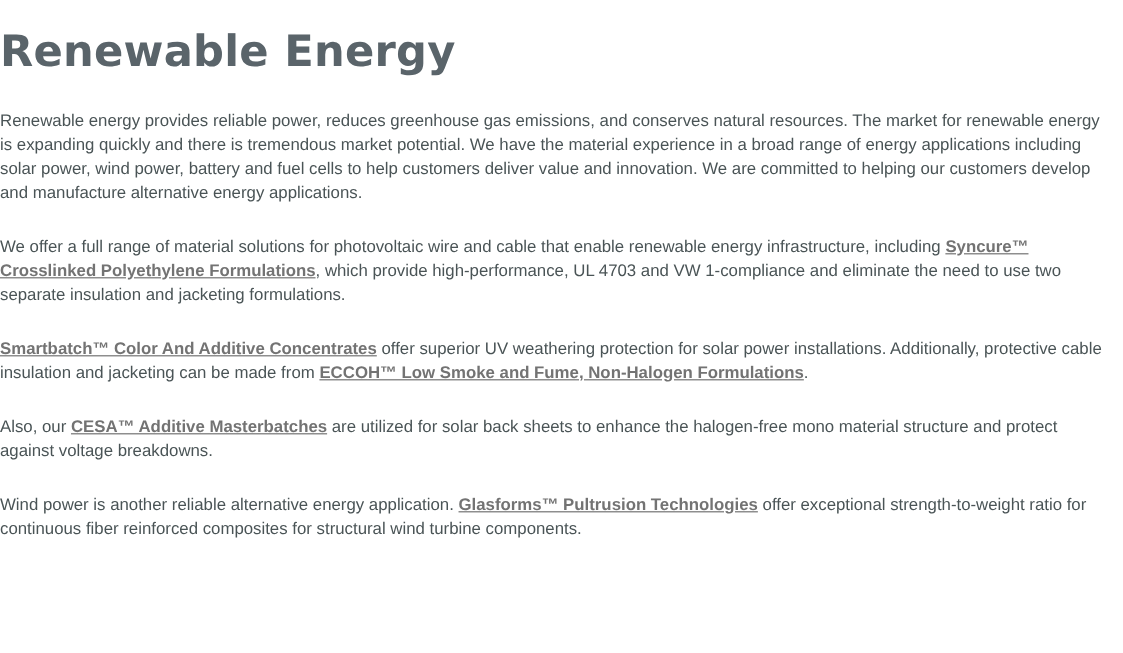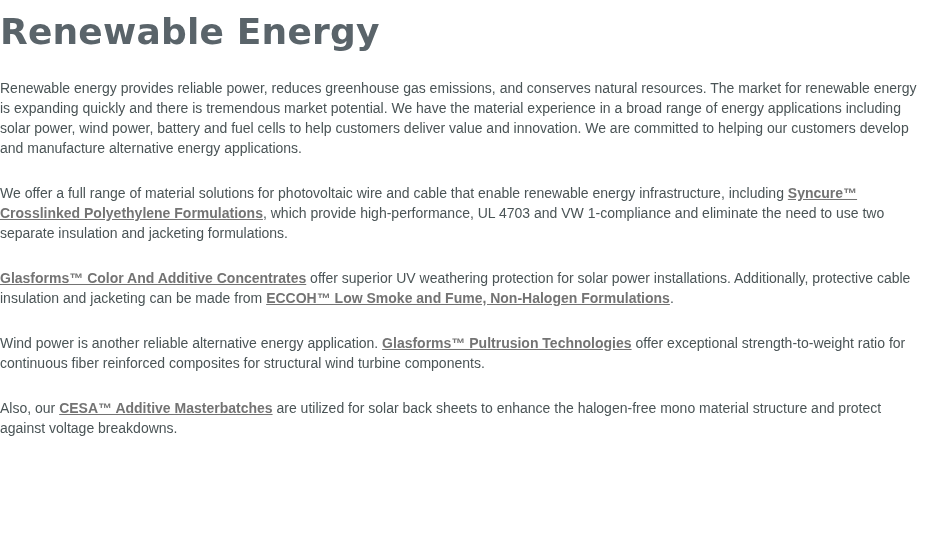--- a/index.html
+++ b/index.html
@@ -13,20 +13,21 @@
     font-family: "Liberation Sans", sans-serif;
     color: #4a5456;
     overflow: hidden;
   }
   .page {
     position: relative;
     width: 936px;
     height: 500px;
     box-sizing: border-box;
     padding: 8px 10px 0 0;
+    margin-top: 12px;
   }
   .page-title {
     font-size: 36px;
     font-weight: bold;
     color: #5a646a;
     letter-spacing: 0.2px;
     line-height: 1.1;
     margin: 4px 0 26px 0;
     font-family: "DejaVu Sans", sans-serif;
   }
@@ -48,17 +49,17 @@
   }
 </style>
 </head>
 <body>
 
 <div class="page">
   <h1 class="page-title">Renewable Energy</h1>
   <div id="body-content">
       <p class="para"><span>Renewable energy provides reliable power, reduces greenhouse gas emissions, and conserves natural resources. The market for renewable energy is expanding quickly and there is tremendous market potential. We have the material experience in a broad range of energy applications including solar power, wind power, battery and fuel cells to help customers deliver value and innovation. We are committed to helping our customers develop and manufacture alternative energy applications.</span></p>
       <p class="para"><span>We offer a full range of material solutions for photovoltaic wire and cable that enable renewable energy infrastructure, including </span><a class="doclink" href="#">Syncure™ Crosslinked Polyethylene Formulations</a><span>, which provide high-performance, UL 4703 and VW 1-compliance and eliminate the need to use two separate insulation and jacketing formulations.</span></p>
-      <p class="para"><a class="doclink" href="#">Glasforms™ Color And Additive Concentrates</a><span> offer superior UV weathering protection for solar power installations. Additionally, protective cable insulation and jacketing can be made from </span><a class="doclink" href="#">ECCOH™ Low Smoke and Fume, Non-Halogen Formulations</a><span>.</span></p>
+      <p class="para"><a class="doclink" href="#">Smartbatch™ Color And Additive Concentrates</a><span> offer superior UV weathering protection for solar power installations. Additionally, protective cable insulation and jacketing can be made from </span><a class="doclink" href="#">ECCOH™ Low Smoke and Fume, Non-Halogen Formulations</a><span>.</span></p>
+      <p class="para"><span>Also, our </span><a class="doclink" href="#">CESA™ Additive Masterbatches</a><span> are utilized for solar back sheets to enhance the halogen-free mono material structure and protect against voltage breakdowns.</span></p>
       <p class="para"><span>Wind power is another reliable alternative energy application. </span><a class="doclink" href="#">Glasforms™ Pultrusion Technologies</a><span> offer exceptional strength-to-weight ratio for continuous fiber reinforced composites for structural wind turbine components.</span></p>
-      <p class="para"><span>Also, our </span><a class="doclink" href="#">CESA™ Additive Masterbatches</a><span> are utilized for solar back sheets to enhance the halogen-free mono material structure and protect against voltage breakdowns.</span></p>
     </div>
 </div>
 
 </body></html>

